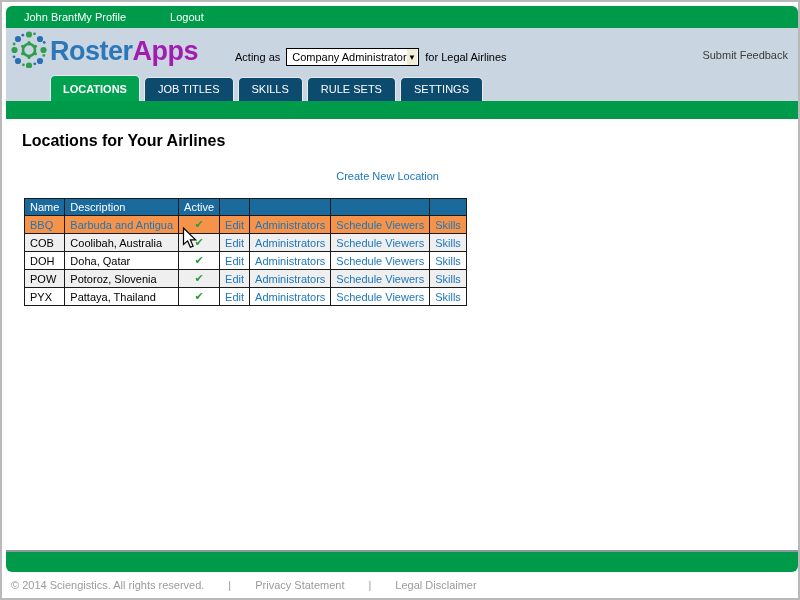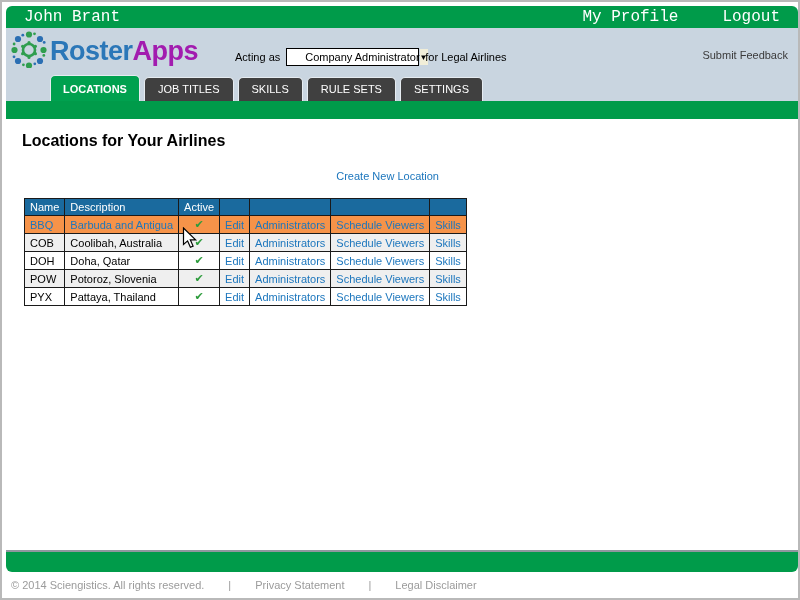--- a/index.html
+++ b/index.html
@@ -1,42 +1,42 @@
 <!DOCTYPE html>
 <html><head>
 <meta charset="utf-8">
 <style>
   html,body{margin:0;padding:0;background:#fff;font-family:"Liberation Sans","DejaVu Sans",sans-serif;}
   .viewport{position:relative;width:800px;height:600px;box-sizing:border-box;border:2px solid #b9b9b9;background:#fff;overflow:hidden;}
   .page{position:absolute;left:4px;top:4px;width:792px;height:592px;display:flex;flex-direction:column;}
 
   
-  .topbar{height:22px;background:#009b4a;border-radius:6px 6px 0 0;color:#fff;font-size:16px;
-          display:flex;align-items:center;justify-content:space-between;padding:0 18px;box-sizing:border-box;flex:0 0 auto;font-family:Liberation Mono, monospace;}
+  .topbar{height:22px;background:#009b4a;border-radius:6px 6px 0 0;color:#fff;font-size:11px;
+          display:flex;align-items:center;padding:0 18px;box-sizing:border-box;flex:0 0 auto;}
   .topbar a{color:#fff;text-decoration:none;cursor:pointer;}
   .topbar .right{display:flex;gap:44px;}
 
   
   .header{height:73px;background:#c9d5e0;position:relative;flex:0 0 auto;}
   .brand{position:absolute;left:4px;top:2px;display:flex;align-items:center;cursor:pointer;}
   .brand-text{font-size:27px;font-weight:bold;letter-spacing:-0.5px;margin-left:2px;}
   .brand-text .roster{color:#2b77b8;}
   .brand-text .apps{color:#a21caf;}
 
   .acting{position:absolute;left:229px;top:20px;display:flex;align-items:center;gap:6px;font-size:11px;color:#000;}
   .selectbox{width:133px;height:18px;background:#fff;border:1px solid #000;display:flex;align-items:center;
              justify-content:space-between;font-size:11px;cursor:pointer;box-sizing:border-box;}
-  .selectbox .val{padding-left:18px;white-space:nowrap;}
+  .selectbox .val{padding-left:5px;white-space:nowrap;}
   .selectbox .arrow{width:15px;height:16px;background:#f1eed8;display:flex;align-items:center;justify-content:center;
                     font-size:8px;color:#000;margin-right:1px;}
   .feedback{position:absolute;right:10px;top:21px;font-size:11px;color:#3b3b3b;text-decoration:none;cursor:pointer;}
 
   
   .tabs{position:absolute;left:44px;bottom:0;display:flex;align-items:flex-end;gap:4px;}
-  .tab{background:#404040;color:#fff;font-size:11px;padding:5px 13px 6px;border-radius:5px 5px 0 0;
+  .tab{background:#0c4a6e;color:#fff;font-size:11px;padding:5px 13px 6px;border-radius:5px 5px 0 0;
        border:1px solid #e6ecf1;border-bottom:none;text-decoration:none;cursor:pointer;white-space:nowrap;}
   .tab.active{background:#00a14f;font-weight:bold;padding:7px 12px 6px;}
 
   
   .navstrip{height:18px;background:#009b4a;flex:0 0 auto;}
 
   
   .content{position:relative;background:#fff;height:431px;flex:0 0 auto;}
   .page-title{position:absolute;left:16px;top:13px;font-size:16px;font-weight:bold;color:#000;margin:0;}
   .create-wrap{position:absolute;left:18px;top:47px;width:415px;text-align:right;}

